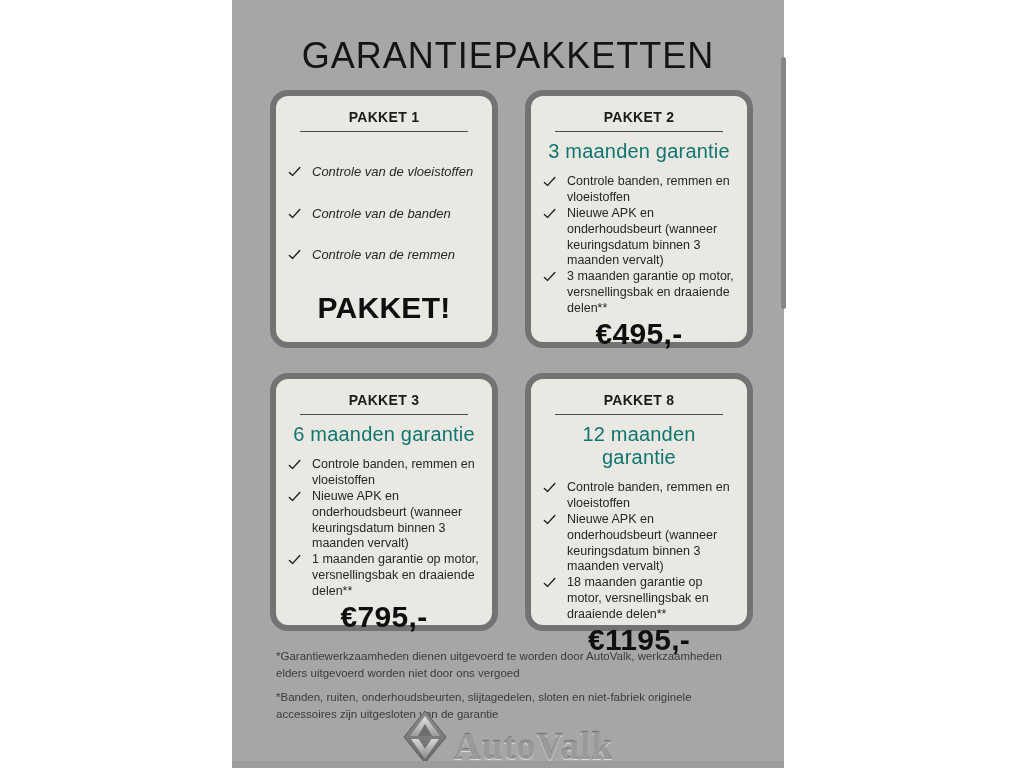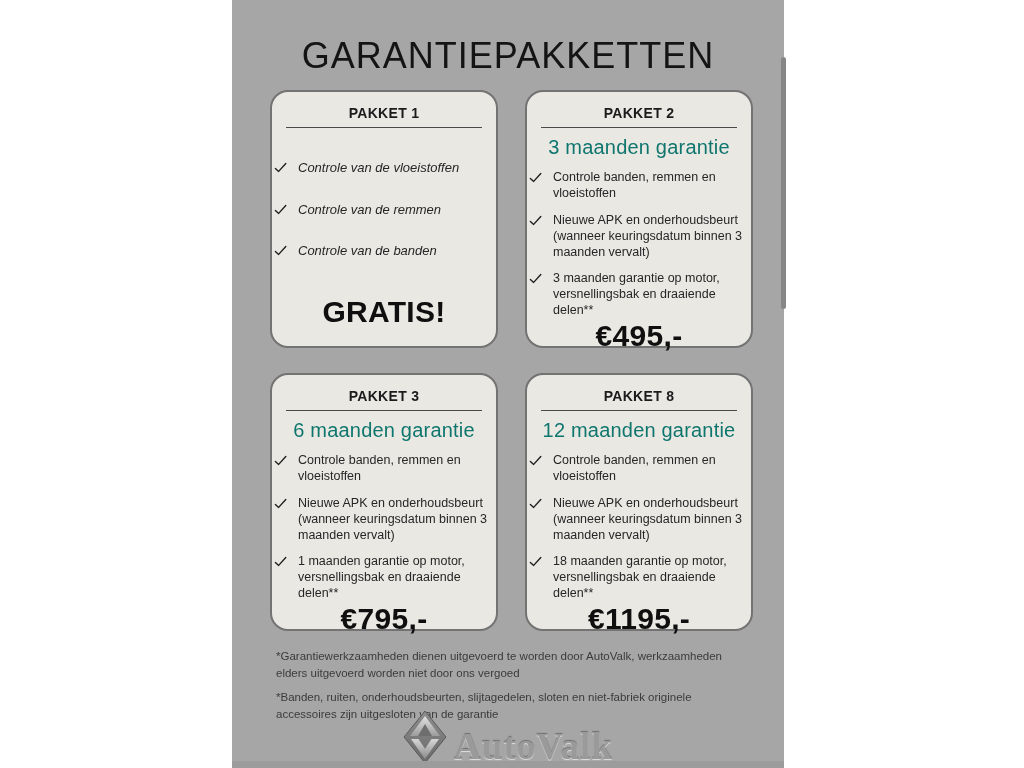--- a/index.html
+++ b/index.html
@@ -44,23 +44,23 @@
     position: absolute;
     left: 38px; top: 90px;
     display: grid;
     grid-template-columns: 228px 228px;
     column-gap: 27px;
     row-gap: 25px;
   }
   .card {
     width: 228px; height: 258px;
     background: #e9e8e3;
-    border: 2px solid #737373;
+    border: 6px solid #737373;
     border-radius: 18px;
-    padding: 13px 2px 15px;
+    padding: 13px 12px 15px;
     display: flex;
     flex-direction: column;
   }
   .card-name {
     text-align: center;
     font-size: 14px;
     font-weight: 700;
     letter-spacing: 0.3px;
     color: #1b1b1b;
   }
@@ -73,21 +73,20 @@
     font-size: 20px;
     margin-top: 8px;
     color: #0f766e;
     letter-spacing: 0.2px;
   }
   .card-subtitle:empty { display: none; }
   .items {
     margin-top: 11px;
     display: flex;
     flex-direction: column;
-    gap: 11px;
   }
   .item {
     display: flex;
     align-items: flex-start;
     gap: 11px;
     font-size: 12.5px;
     line-height: 1.27;
     color: #262626;
   }
   .item .check-icon { flex: 0 0 auto; margin-top: 1px; }
@@ -146,30 +145,30 @@
         <div class="item">
           <span class="check-icon"><svg width="13" height="13" viewBox="0 0 14 14">
                 <path d="M1.5 8 L5 11.2 L12.7 2.6" stroke="#1f1f1f" stroke-width="1.5" fill="none" stroke-linecap="round" stroke-linejoin="round"></path>
               </svg></span>
           <span>Controle van de vloeistoffen</span>
         </div>
         <div class="item">
           <span class="check-icon"><svg width="13" height="13" viewBox="0 0 14 14">
                 <path d="M1.5 8 L5 11.2 L12.7 2.6" stroke="#1f1f1f" stroke-width="1.5" fill="none" stroke-linecap="round" stroke-linejoin="round"></path>
               </svg></span>
+          <span>Controle van de banden</span>
+        </div>
+        <div class="item">
+          <span class="check-icon"><svg width="13" height="13" viewBox="0 0 14 14">
+                <path d="M1.5 8 L5 11.2 L12.7 2.6" stroke="#1f1f1f" stroke-width="1.5" fill="none" stroke-linecap="round" stroke-linejoin="round"></path>
+              </svg></span>
           <span>Controle van de remmen</span>
         </div>
-        <div class="item">
-          <span class="check-icon"><svg width="13" height="13" viewBox="0 0 14 14">
-                <path d="M1.5 8 L5 11.2 L12.7 2.6" stroke="#1f1f1f" stroke-width="1.5" fill="none" stroke-linecap="round" stroke-linejoin="round"></path>
-              </svg></span>
-          <span>Controle van de banden</span>
-        </div>
-      </div>
-      <div class="price">GRATIS!</div>
+      </div>
+      <div class="price">PAKKET!</div>
     </div>
 
     <div class="card">
       <div class="card-name">PAKKET 2</div>
       <div class="card-rule"></div>
       <div class="card-subtitle">3 maanden garantie</div>
       <div class="items">
         <div class="item">
           <span class="check-icon"><svg width="13" height="13" viewBox="0 0 14 14">
                 <path d="M1.5 8 L5 11.2 L12.7 2.6" stroke="#1f1f1f" stroke-width="1.5" fill="none" stroke-linecap="round" stroke-linejoin="round"></path>

